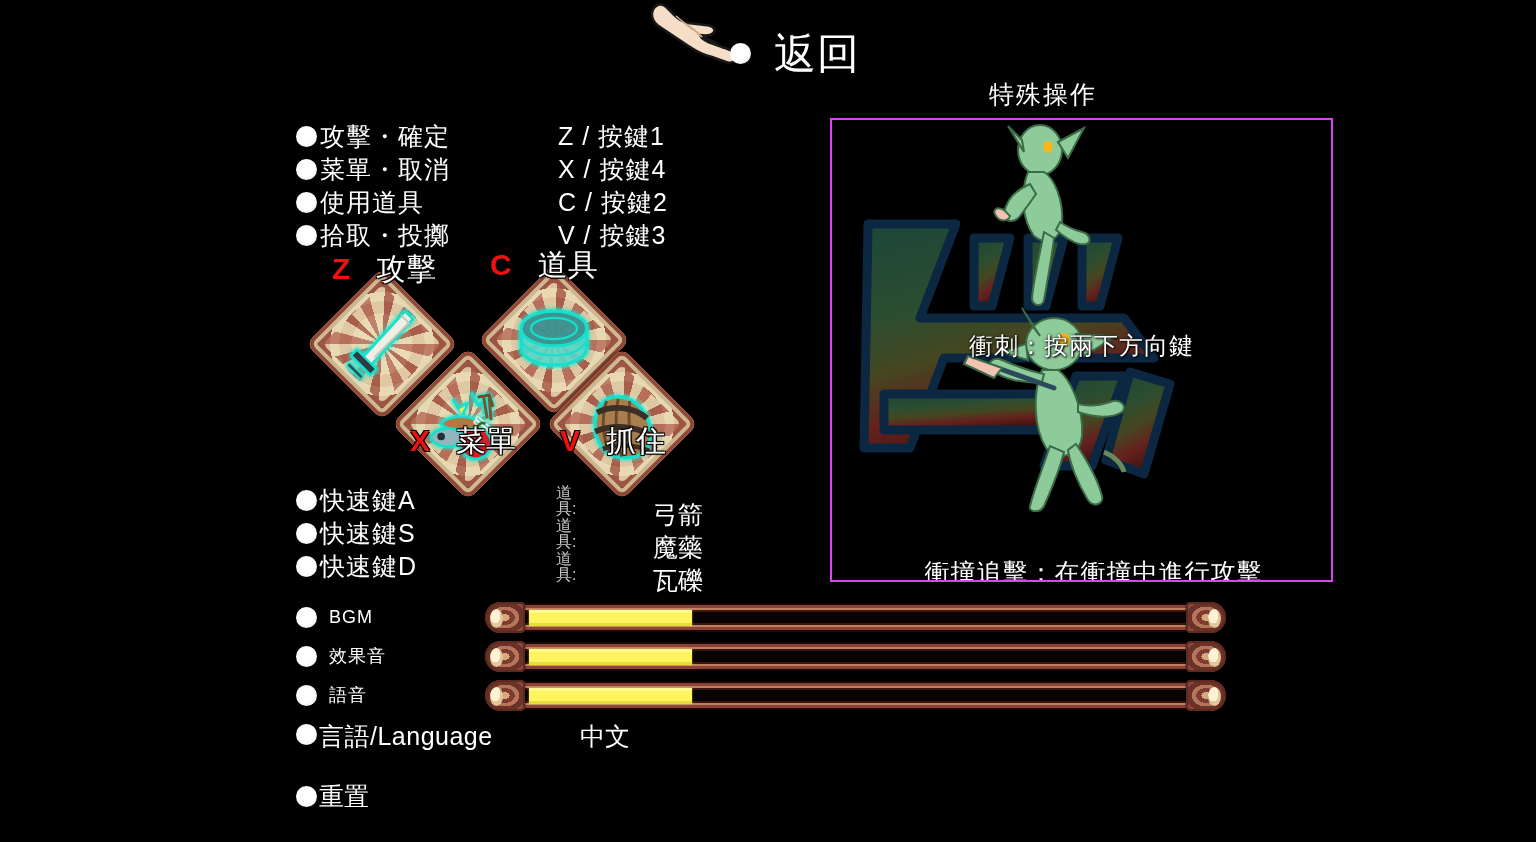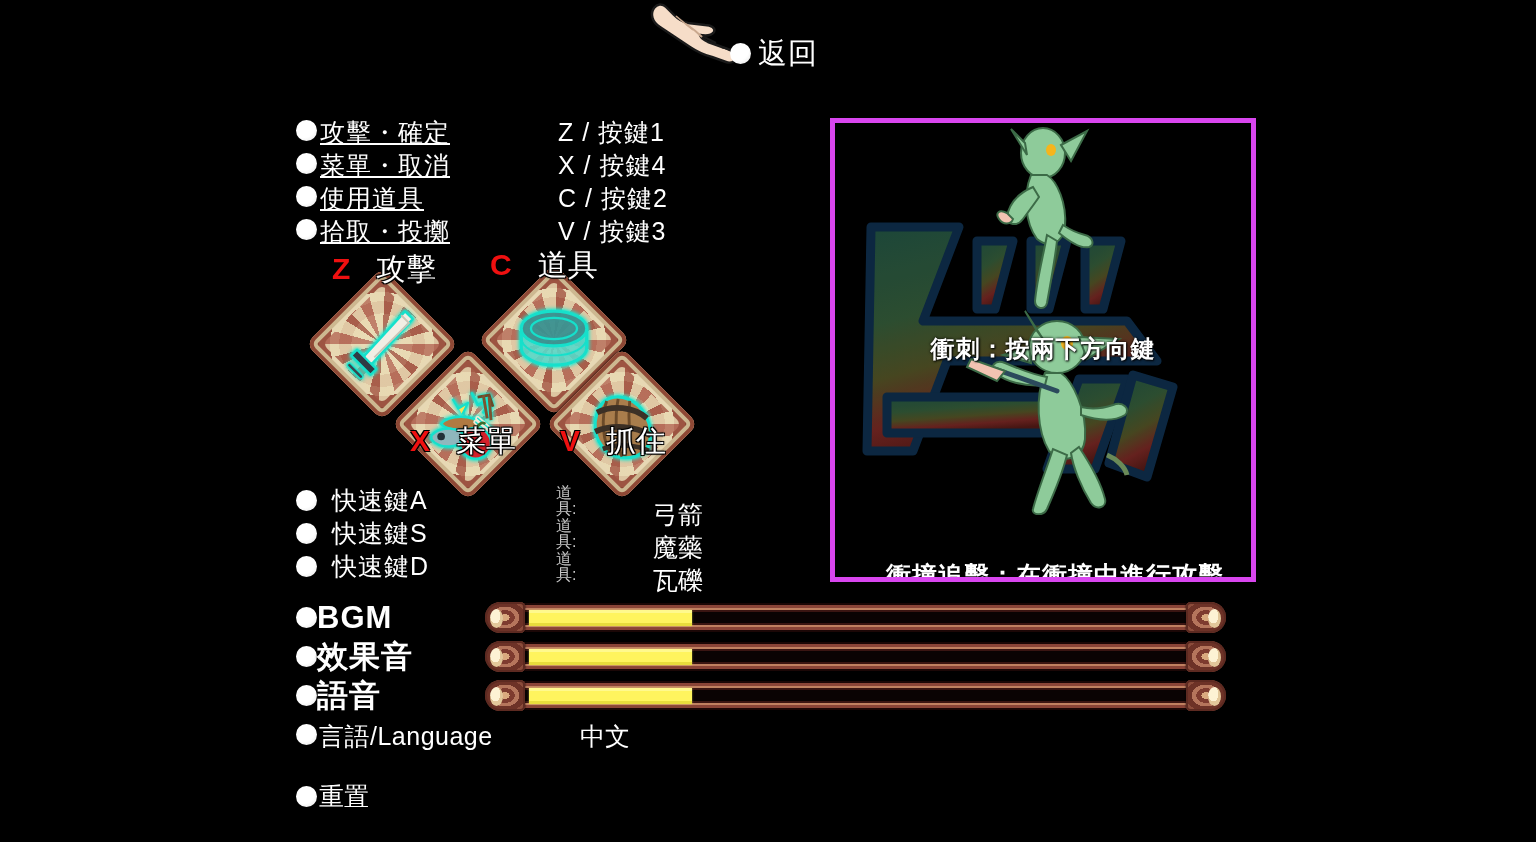--- a/index.html
+++ b/index.html
@@ -18,26 +18,26 @@
     width:21px; height:21px; border-radius:50%;
     background:radial-gradient(circle at 38% 33%, #ffffff 55%, #e2e2e2 100%);
     display:inline-block; flex:0 0 auto;
   }
 
   
   #back-row {
     position:absolute; left:730px; top:36px;
     display:flex; align-items:center; gap:7px;
   }
-  #back-row .label { font-size:29px; line-height:35px; letter-spacing:1px; }
+  #back-row .label { font-size:42px; line-height:35px; letter-spacing:1px;margin-left:16px; }
   #hand-cursor { position:absolute; left:648px; top:2px; width:120px; height:70px; }
 
   
   #keybind-list { position:absolute; left:296px; top:120px; }
-  .kb-row { display:flex; align-items:flex-start; height:33px;text-decoration:underline; }
+  .kb-row { display:flex; align-items:center; height:33px; }
   .kb-row .name { font-size:25px; line-height:25px; margin-left:3px; letter-spacing:1px; }
   .kb-row .key  { position:absolute; left:262px; font-size:25px; line-height:25px; letter-spacing:1px; }
 
   
   #item-cluster { position:absolute; left:310px; top:258px; width:390px; height:215px; }
   .diamond {
     position:absolute; width:108px; height:108px;
     transform:rotate(45deg);
     border-radius:10px;
     background:
@@ -60,30 +60,30 @@
 
   .dlabel { position:absolute; display:flex; align-items:baseline; gap:6px; white-space:nowrap; }
   .dlabel .k { color:#ef1010; font-size:30px; font-weight:bold; line-height:30px;
                text-shadow:1px 1px 0 #000,-1px -1px 0 #000,1px -1px 0 #000,-1px 1px 0 #000; }
   .dlabel .t { color:#fff; font-size:30px; line-height:30px;
                text-shadow:1px 1px 0 #000,-1px -1px 0 #000,1px -1px 0 #000,-1px 1px 0 #000,0 0 3px #000;margin-left:20px; }
 
   
   #quick-list { position:absolute; left:296px; top:484px; }
   .qk-row { display:flex; align-items:center; height:33px; position:relative; }
-  .qk-row .name { font-size:25px; line-height:25px; margin-left:15px; letter-spacing:1px; }
+  .qk-row .name { font-size:25px; line-height:25px; margin-left:3px; letter-spacing:1px; }
   .qk-row .tag  { position:absolute; left:260px; font-size:16px; line-height:16px; color:#c9c9c9;
                   text-shadow:0 0 2px #000; }
   .qk-row .val  { position:absolute; left:334px; width:96px; text-align:center;
                   font-size:25px; line-height:25px;margin-top:28px; }
 
   
   #audio-list { position:absolute; left:296px; top:598px; }
   .au-row { display:flex; align-items:center; height:39px; position:relative; }
-  .au-row .name { font-size:31px; line-height:25px; margin-left:0; letter-spacing:1px;font-weight:bold; }
+  .au-row .name { font-size:18px; line-height:25px; margin-left:12px; letter-spacing:1px; }
   .slider { position:absolute; left:189px; top:5px; width:741px; height:29px; }
   .slider .track {
     position:absolute; left:18px; right:18px; top:0; height:29px;
     background:
       linear-gradient(to bottom,
         #1b0706 0 8%, #8a4437 8% 17%, #c08060 17% 24%, #3a1512 24% 30%,
         #0a0303 30% 70%, #3a1512 70% 76%, #c08060 76% 83%, #8a4437 83% 92%, #1b0706 92% 100%);
   }
   .slider .fill {
     position:absolute; left:44px; top:7px; height:16px; width:104px;
@@ -112,22 +112,22 @@
   .ms-row .val  { position:absolute; left:284px; font-size:25px; line-height:25px; }
   #reset-row { position:absolute; left:296px; top:780px; display:flex; align-items:center; height:33px;text-align:center; }
   #reset-row .name { font-size:25px; line-height:25px; margin-left:2px; }
 
   
   #special-title {
     position:absolute; left:830px; top:82px; width:426px; text-align:center;
     font-size:25px; line-height:25px; letter-spacing:2px;
   }
   #special-panel {
-    position:absolute; left:830px; top:118px; width:426px; height:464px;
-    border:5px solid #d946ef; background:#000; overflow:hidden;font-weight:bold;
+    position:absolute; left:830px; top:118px; width:503px; height:464px;
+    border:2px solid #d946ef; background:#000; overflow:hidden;
   }
   #logo-art {
     position:absolute; left:-8px; top:78px; width:400px; height:300px;
     opacity:.95;
   }
   .gob { position:absolute; }
   .panel-line {
     position:absolute; width:100%; text-align:center; white-space:nowrap;
     font-size:24px; line-height:24px; letter-spacing:1px;
   }
@@ -330,20 +330,21 @@
       <span class="name wtext">言語/Language</span>
       <span class="val wtext">中文</span>
     </div>
   </div>
 
   <div id="reset-row">
     <span class="bullet"></span>
     <span class="name wtext">重置</span>
   </div>
 
+  <div id="special-title" class="wtext">特殊操作</div>
 
   <div id="special-panel">
 
     <svg id="logo-art" viewBox="0 0 400 300">
       <defs>
         <linearGradient id="lg" x1="0" y1="0" x2="0.35" y2="1">
           <stop offset="0%" stop-color="#1e4a3c"></stop>
           <stop offset="40%" stop-color="#2f5233"></stop>
           <stop offset="62%" stop-color="#4a4a22"></stop>
           <stop offset="82%" stop-color="#6b2320"></stop>

